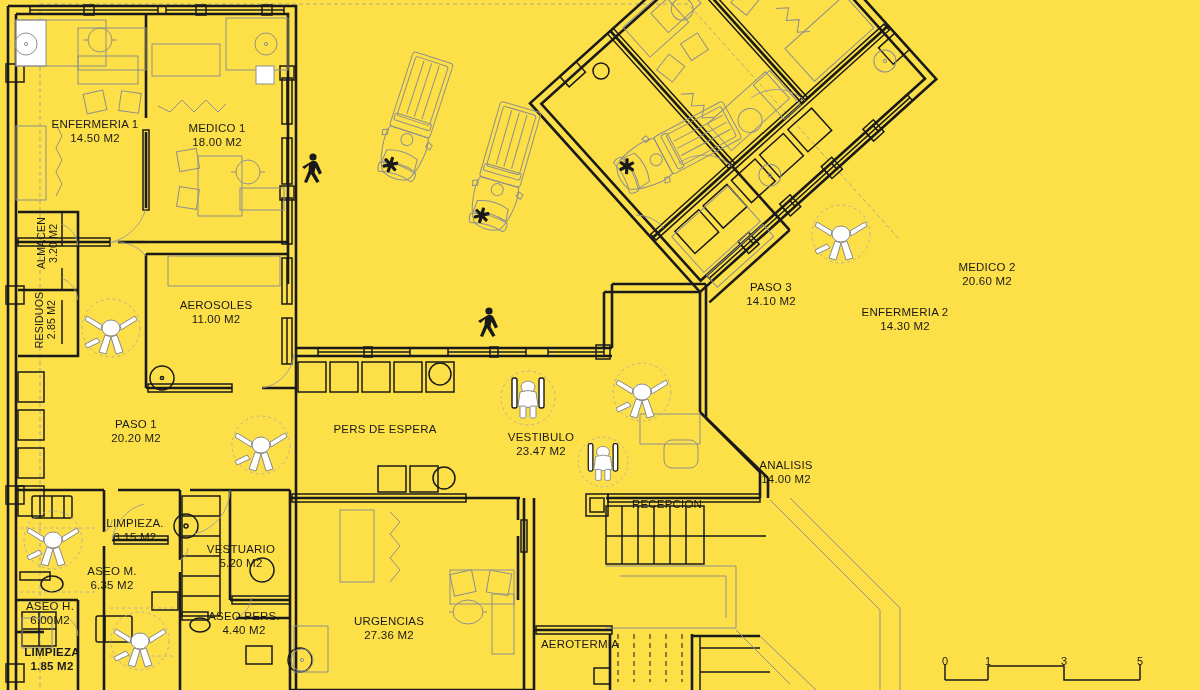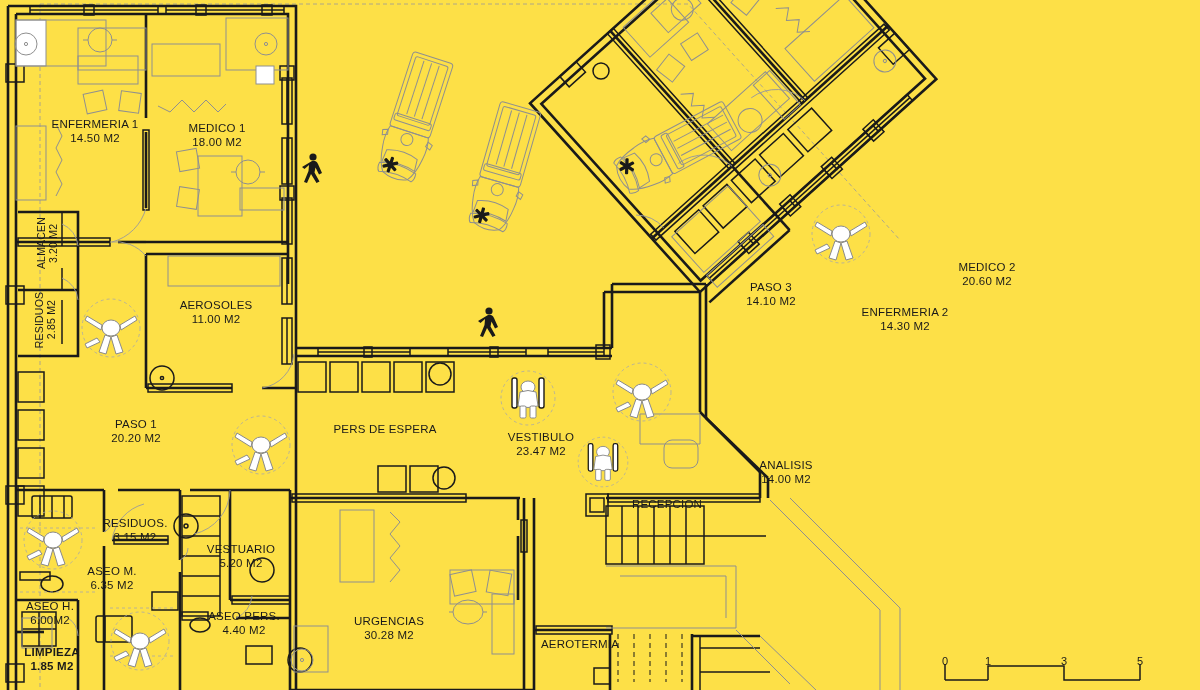--- a/index.html
+++ b/index.html
@@ -560,21 +560,21 @@
     <span class="rl-name">AEROSOLES</span>
     <span class="rl-area">11.00 M2</span>
   </div>
 
   <div class="room-label" style="left:136px;top:431px;">
     <span class="rl-name">PASO 1</span>
     <span class="rl-area">20.20 M2</span>
   </div>
 
   <div class="room-label" style="left:135px;top:530px;">
-    <span class="rl-name">RESIDUOS.</span>
+    <span class="rl-name">LIMPIEZA.</span>
     <span class="rl-area">3.15 M2</span>
   </div>
 
   <div class="room-label" style="left:112px;top:578px;">
     <span class="rl-name">ASEO M.</span>
     <span class="rl-area">6.35 M2</span>
   </div>
 
   <div class="room-label" style="left:50px;top:613px;">
     <span class="rl-name">ASEO H.</span>
@@ -600,21 +600,21 @@
     <span class="rl-name">PERS DE ESPERA</span>
   </div>
 
   <div class="room-label" style="left:541px;top:444px;">
     <span class="rl-name">VESTIBULO</span>
     <span class="rl-area">23.47 M2</span>
   </div>
 
   <div class="room-label" style="left:389px;top:628px;">
     <span class="rl-name">URGENCIAS</span>
-    <span class="rl-area">30.28 M2</span>
+    <span class="rl-area">27.36 M2</span>
   </div>
 
   <div class="room-label" style="left:580px;top:645px;">
     <span class="rl-name">AEROTERMIA</span>
   </div>
 
   <div class="room-label" style="left:667px;top:480px;margin-top:25px;">
     <span class="rl-name">RECEPCION</span>
   </div>
 

